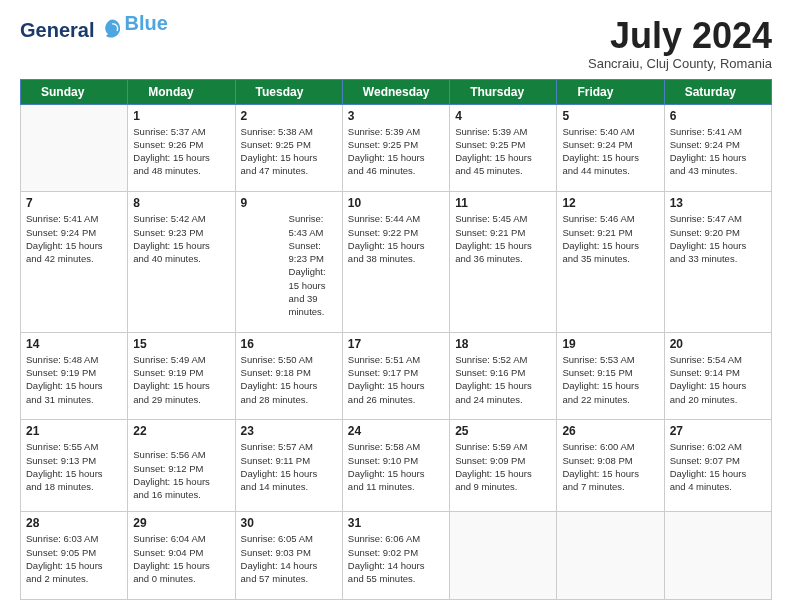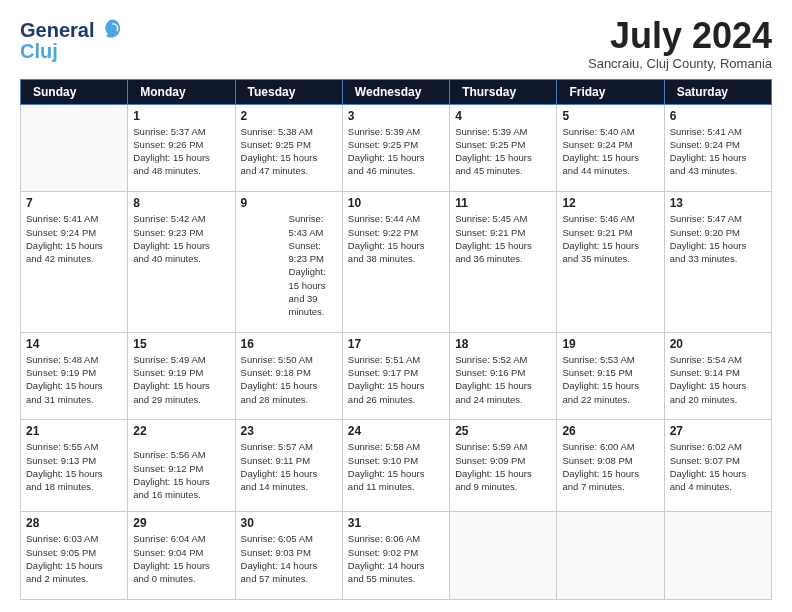--- a/index.html
+++ b/index.html
@@ -46,25 +46,25 @@
       color: #444;
     }
     .calendar {
       flex: 1;
       border: 1px solid #ccc;
       border-collapse: collapse;
       width: 100%;
       table-layout: fixed;
     }
     .calendar th {
-      background: #0f172a;
+      background: #15803d;
       color: #fff;
       font-size: 12px;
       font-weight: bold;
-      padding: 5px 12px;
+      padding: 5px 20px;
       text-align: left;
       border: 1px solid #4a80c0;
     }
     .calendar td {
       vertical-align: top;
       border: 1px solid #ccc;
       padding: 4px 5px;
       font-size: 10px;
       color: #333;
       height: 82px;
@@ -85,29 +85,29 @@
       background: #f9f9f9;
     }
   </style>
 </head>
 <body>
 
 <div class="page">
   <div class="header">
     <div class="logo">
       <div class="logo-row">
-        <div style="display:flex;flex-direction:column;align-items:flex-start;">
+        <div style="display:flex;flex-direction:row;align-items:flex-start;">
           <div style="display:flex;align-items:center;">
             <span style="font-size:20px;font-weight:bold;color:#1a3a6b;">General</span>
             <svg width="28" height="28" viewBox="0 0 28 28" style="margin-left:2px;">
               <path d="M14 4 C18 2, 25 6, 24 14 C23 20, 16 24, 10 20 L8 22 L12 18 C8 15, 8 8, 14 4Z" fill="#4da6e0"></path>
               <path d="M16 8 C20 7, 23 11, 21 15" fill="none" stroke="#fff" stroke-width="1.2"></path>
             </svg>
           </div>
-          <span style="font-size:20px;font-weight:bold;color:#4da6e0;margin-top:-4px;">Cluj</span>
+          <span style="font-size:20px;font-weight:bold;color:#4da6e0;margin-top:-4px;">Blue</span>
         </div>
       </div>
     </div>
     <div class="title-block">
       <div class="month-title">July 2024</div>
       <div class="subtitle">Sancraiu, Cluj County, Romania</div>
     </div>
   </div>
 
   <table class="calendar">

